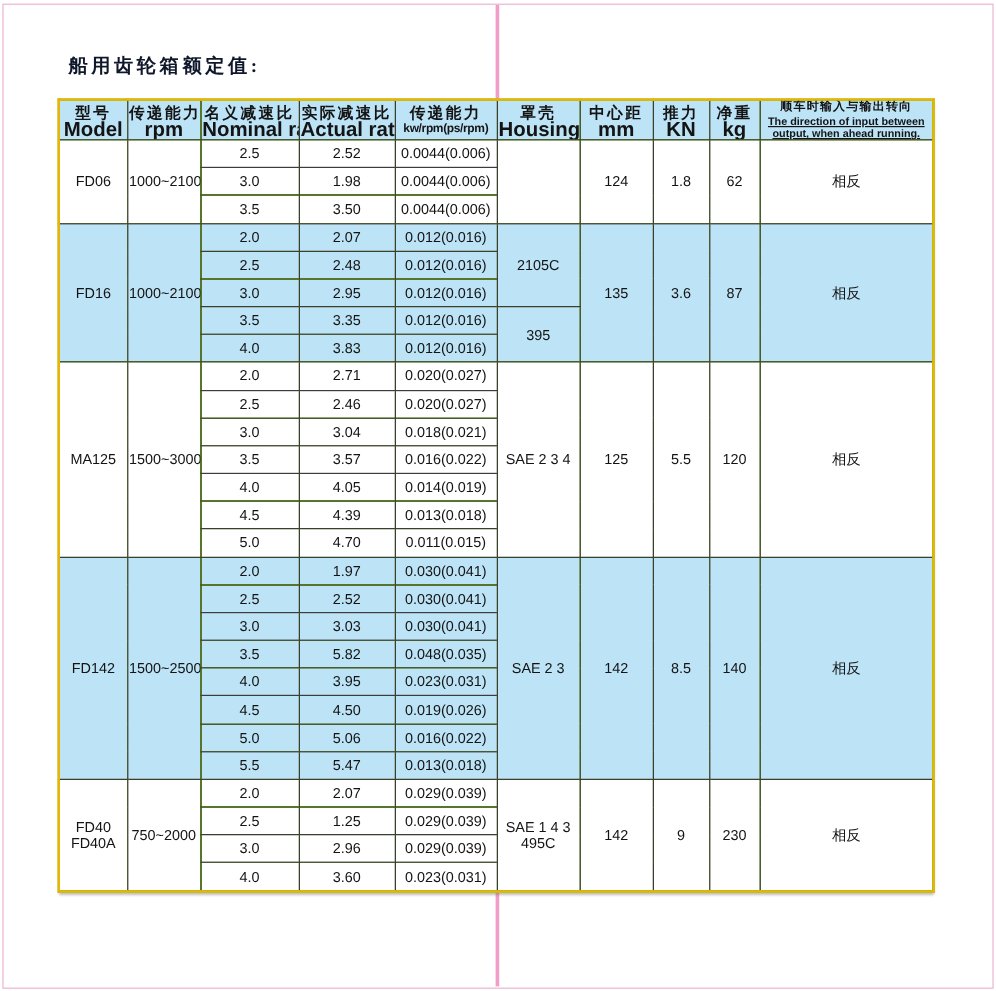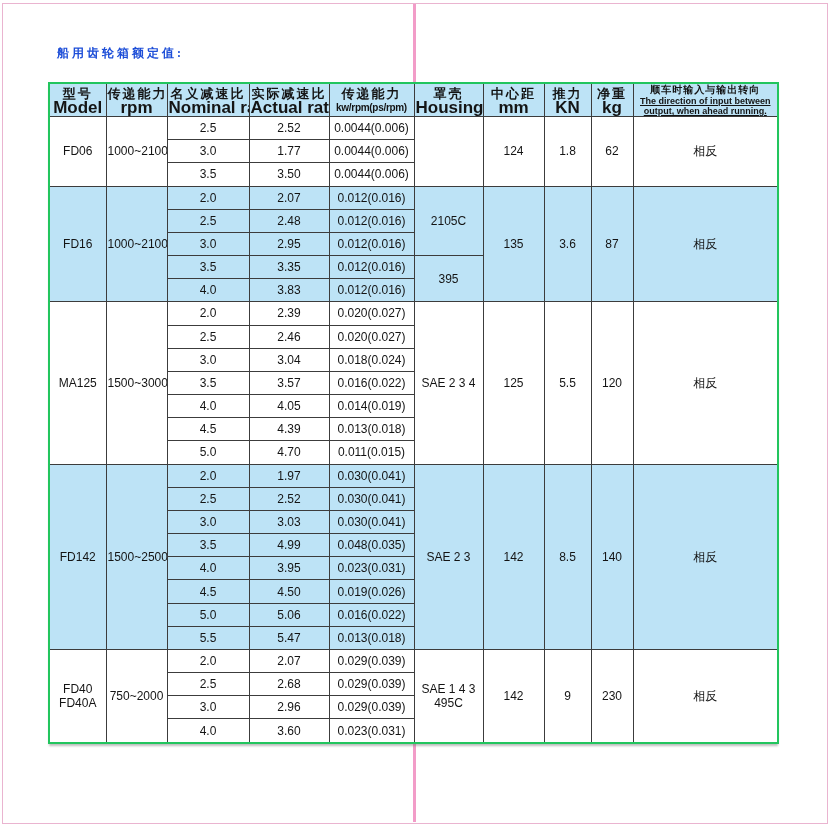--- a/index.html
+++ b/index.html
@@ -11,27 +11,27 @@
     position:absolute; left:2px; top:3px; width:824px; height:819px;
     border:1px solid #eab4d0; pointer-events:none; z-index:3;
   }
   .center-fold-line {
     position:absolute; left:413px; top:4px; width:3px; height:818px;
     background:#f29cc8; z-index:0;
   }
   .page-title {
     position:absolute; left:57px; top:45px; z-index:2;
     font-family:"Liberation Serif", serif; font-weight:bold;
-    font-size:12px; color:#1d4ed8; letter-spacing:3px; white-space:nowrap;
+    font-size:16px; color:#0f172a; letter-spacing:3px; white-space:nowrap;
   }
   .tbl-wrap { position:absolute; left:48px; top:82px; z-index:1; }
   table.spec {
     border-collapse:collapse; table-layout:fixed;
     width:729px; height:662px; background:#84cc16;
-    border:2px solid #22c55e;
+    border:2px solid #eab308;
     box-shadow:0 3px 2px -1px rgba(110,110,110,0.45);
   }
   .spec th, .spec td {
     border:1px solid #3c3c3c; text-align:center; vertical-align:middle;
     padding:0 1px; color:#141414; background:#ffffff; overflow:hidden;
   }
   .spec thead tr { height:33px; }
   .spec th { background:#bde3f6; font-weight:normal; }
   .hzh {
     font-family:"Liberation Serif", serif; font-weight:bold;
@@ -144,21 +144,21 @@
           </td>
           <td data-name="cell-direction" rowspan="3">
             <div>相反</div>
           </td>
         </tr>
         <tr data-name="table-row">
           <td data-name="cell-nominal-ratio">
             <div>3.0</div>
           </td>
           <td data-name="cell-actual-ratio">
-            <div>1.77</div>
+            <div>1.98</div>
           </td>
           <td data-name="cell-power">
             <div>0.0044(0.006)</div>
           </td>
         </tr>
         <tr data-name="table-row">
           <td data-name="cell-nominal-ratio">
             <div>3.5</div>
           </td>
           <td data-name="cell-actual-ratio">
@@ -251,21 +251,21 @@
           <td data-name="cell-model" rowspan="7">
             <div>MA125</div>
           </td>
           <td data-name="cell-rated-speed" rowspan="7">
             <div>1500~3000</div>
           </td>
           <td data-name="cell-nominal-ratio">
             <div>2.0</div>
           </td>
           <td data-name="cell-actual-ratio">
-            <div>2.39</div>
+            <div>2.71</div>
           </td>
           <td data-name="cell-power">
             <div>0.020(0.027)</div>
           </td>
           <td data-name="cell-housing" rowspan="7">
             <div>SAE 2 3 4</div>
           </td>
           <td data-name="cell-center-distance" rowspan="7">
             <div>125</div>
           </td>
@@ -291,21 +291,21 @@
           </td>
         </tr>
         <tr data-name="table-row">
           <td data-name="cell-nominal-ratio">
             <div>3.0</div>
           </td>
           <td data-name="cell-actual-ratio">
             <div>3.04</div>
           </td>
           <td data-name="cell-power">
-            <div>0.018(0.024)</div>
+            <div>0.018(0.021)</div>
           </td>
         </tr>
         <tr data-name="table-row">
           <td data-name="cell-nominal-ratio">
             <div>3.5</div>
           </td>
           <td data-name="cell-actual-ratio">
             <div>3.57</div>
           </td>
           <td data-name="cell-power">
@@ -397,21 +397,21 @@
           </td>
           <td data-name="cell-power" class="shaded">
             <div>0.030(0.041)</div>
           </td>
         </tr>
         <tr data-name="table-row">
           <td data-name="cell-nominal-ratio" class="shaded">
             <div>3.5</div>
           </td>
           <td data-name="cell-actual-ratio" class="shaded">
-            <div>4.99</div>
+            <div>5.82</div>
           </td>
           <td data-name="cell-power" class="shaded">
             <div>0.048(0.035)</div>
           </td>
         </tr>
         <tr data-name="table-row">
           <td data-name="cell-nominal-ratio" class="shaded">
             <div>4.0</div>
           </td>
           <td data-name="cell-actual-ratio" class="shaded">
@@ -486,21 +486,21 @@
           </td>
           <td data-name="cell-direction" rowspan="4">
             <div>相反</div>
           </td>
         </tr>
         <tr data-name="table-row">
           <td data-name="cell-nominal-ratio">
             <div>2.5</div>
           </td>
           <td data-name="cell-actual-ratio">
-            <div>2.68</div>
+            <div>1.25</div>
           </td>
           <td data-name="cell-power">
             <div>0.029(0.039)</div>
           </td>
         </tr>
         <tr data-name="table-row">
           <td data-name="cell-nominal-ratio">
             <div>3.0</div>
           </td>
           <td data-name="cell-actual-ratio">

